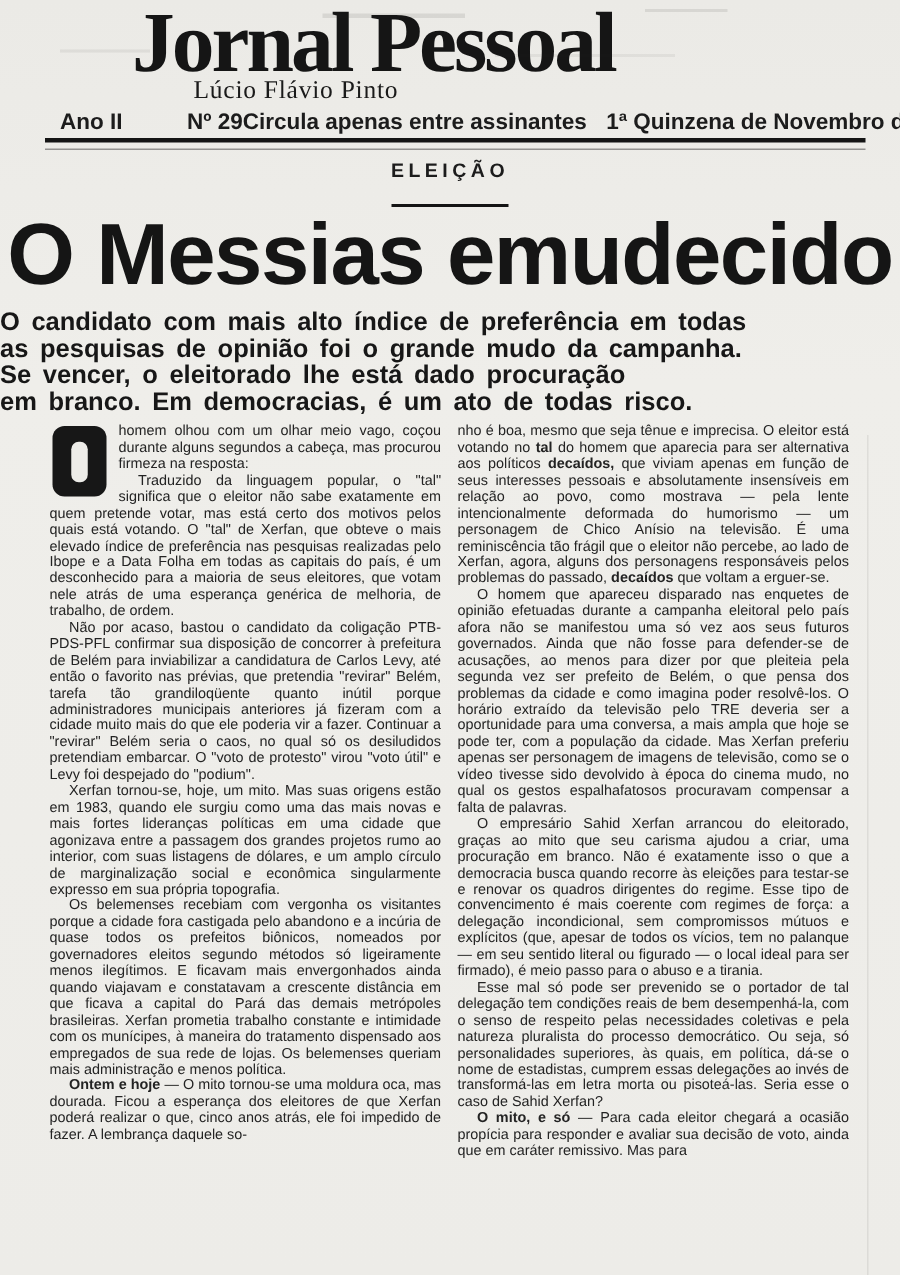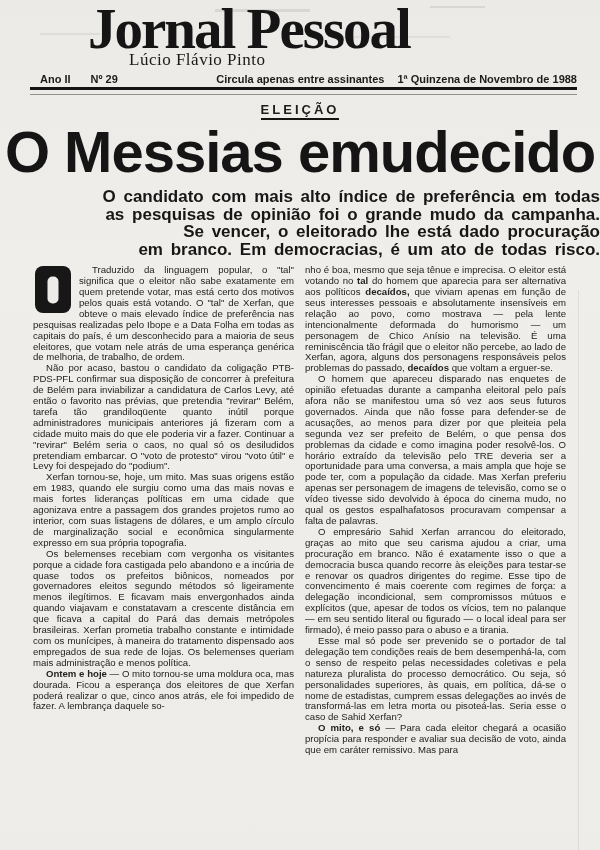--- a/index.html
+++ b/index.html
@@ -35,45 +35,45 @@
     margin-left:129px; margin-top:-7px;
     font-family:"Liberation Serif", serif;
     font-weight:normal;
     font-size:17px;
     letter-spacing:.5px;
     color:#1a1a1a;
   }
   .edition-row {
     display:flex; align-items:flex-end;
     margin:3px 23px 0 40px;
-    font-size:11px; font-weight:bold; white-space:nowrap;
+    font-size:15px; font-weight:bold; white-space:nowrap;
   }
-  .ed-num { margin-left:20px; }
+  .ed-num { margin-left:43px; }
   .ed-spacer { flex:1; }
   .ed-date { margin-left:13px; }
   .rule-thick { height:3px; background:#141414; margin:2px 23px 0 30px; }
   .rule-thin  { height:1px; background:rgba(0,0,0,.38); margin:4px 23px 0 30px; }
 
   
   .kicker-wrap { text-align:center; margin-top:5px; }
   .kicker {
     display:inline-block;
     font-size:13px; font-weight:bold; letter-spacing:3px;
-    border-bottom:2px solid #141414; padding-bottom:1px;
+    border-bottom:2px solid #141414; padding-bottom:15px;
   }
   .headline {
     text-align:center;
     font-size:58px; font-weight:bold;
     letter-spacing:-1px; line-height:1.02;
     margin-top:2px;
     color:#151515;
   }
   .deck {
     margin-top:7px;
-    text-align:right;
+    text-align:left;
     font-weight:bold; font-size:17px; line-height:17.5px;
     word-spacing:3px;
     color:#171717;
   }
 
   
   .body-cols { display:flex; margin:7px 26px 0 33px; gap:11px; }
   .col {
     width:261px;
     font-size:9.6px; line-height:10.9px;
@@ -135,20 +135,21 @@
     <div>as pesquisas de opinião foi o grande mudo da campanha.</div>
     <div>Se vencer, o eleitorado lhe está dado procuração</div>
     <div>em branco. Em democracias, é um ato de todas risco.</div>
   </div>
 
   <div class="body-cols">
     <div class="col">
       <div class="dropcap">
         <div class="slot"></div>
       </div>
+    <p class="noindent"><span>homem olhou com um olhar meio vago, coçou durante alguns segundos a cabeça, mas procurou firmeza na resposta:</span></p>
         <p><span>Traduzido da linguagem popular, o "tal" significa que o eleitor não sabe exatamente em quem pretende votar, mas está certo dos motivos pelos quais está votando. O "tal" de Xerfan, que obteve o mais elevado índice de preferência nas pesquisas realizadas pelo Ibope e a Data Folha em todas as capitais do país, é um desconhecido para a maioria de seus eleitores, que votam nele atrás de uma esperança genérica de melhoria, de trabalho, de ordem.</span></p>
         <p><span>Não por acaso, bastou o candidato da coligação PTB-PDS-PFL confirmar sua disposição de concorrer à prefeitura de Belém para inviabilizar a candidatura de Carlos Levy, até então o favorito nas prévias, que pretendia "revirar" Belém, tarefa tão grandiloqüente quanto inútil porque administradores municipais anteriores já fizeram com a cidade muito mais do que ele poderia vir a fazer. Continuar a "revirar" Belém seria o caos, no qual só os desiludidos pretendiam embarcar. O "voto de protesto" virou "voto útil" e Levy foi despejado do "podium".</span></p>
         <p><span>Xerfan tornou-se, hoje, um mito. Mas suas origens estão em 1983, quando ele surgiu como uma das mais novas e mais fortes lideranças políticas em uma cidade que agonizava entre a passagem dos grandes projetos rumo ao interior, com suas listagens de dólares, e um amplo círculo de marginalização social e econômica singularmente expresso em sua própria topografia.</span></p>
         <p><span>Os belemenses recebiam com vergonha os visitantes porque a cidade fora castigada pelo abandono e a incúria de quase todos os prefeitos biônicos, nomeados por governadores eleitos segundo métodos só ligeiramente menos ilegítimos. E ficavam mais envergonhados ainda quando viajavam e constatavam a crescente distância em que ficava a capital do Pará das demais metrópoles brasileiras. Xerfan prometia trabalho constante e intimidade com os munícipes, à maneira do tratamento dispensado aos empregados de sua rede de lojas. Os belemenses queriam mais administração e menos política.</span></p>
         <p><span class="b">Ontem e hoje</span><span> — O mito tornou-se uma moldura oca, mas dourada. Ficou a esperança dos eleitores de que Xerfan poderá realizar o que, cinco anos atrás, ele foi impedido de fazer. A lembrança daquele so-</span></p>
       </div>
     <div class="col">
         <p class="noindent"><span>nho é boa, mesmo que seja tênue e imprecisa. O eleitor está votando no </span><span class="b">tal</span><span> do homem que aparecia para ser alternativa aos políticos </span><span class="b">decaídos,</span><span> que viviam apenas em função de seus interesses pessoais e absolutamente insensíveis em relação ao povo, como mostrava — pela lente intencionalmente deformada do humorismo — um personagem de Chico Anísio na televisão. É uma reminiscência tão frágil que o eleitor não percebe, ao lado de Xerfan, agora, alguns dos personagens responsáveis pelos problemas do passado, </span><span class="b">decaídos</span><span> que voltam a erguer-se.</span></p>
         <p><span>O homem que apareceu disparado nas enquetes de opinião efetuadas durante a campanha eleitoral pelo país afora não se manifestou uma só vez aos seus futuros governados. Ainda que não fosse para defender-se de acusações, ao menos para dizer por que pleiteia pela segunda vez ser prefeito de Belém, o que pensa dos problemas da cidade e como imagina poder resolvê-los. O horário extraído da televisão pelo TRE deveria ser a oportunidade para uma conversa, a mais ampla que hoje se pode ter, com a população da cidade. Mas Xerfan preferiu apenas ser personagem de imagens de televisão, como se o vídeo tivesse sido devolvido à época do cinema mudo, no qual os gestos espalhafatosos procuravam compensar a falta de palavras.</span></p>
         <p><span>O empresário Sahid Xerfan arrancou do eleitorado, graças ao mito que seu carisma ajudou a criar, uma procuração em branco. Não é exatamente isso o que a democracia busca quando recorre às eleições para testar-se e renovar os quadros dirigentes do regime. Esse tipo de convencimento é mais coerente com regimes de força: a delegação incondicional, sem compromissos mútuos e explícitos (que, apesar de todos os vícios, tem no palanque — em seu sentido literal ou figurado — o local ideal para ser firmado), é meio passo para o abuso e a tirania.</span></p>

